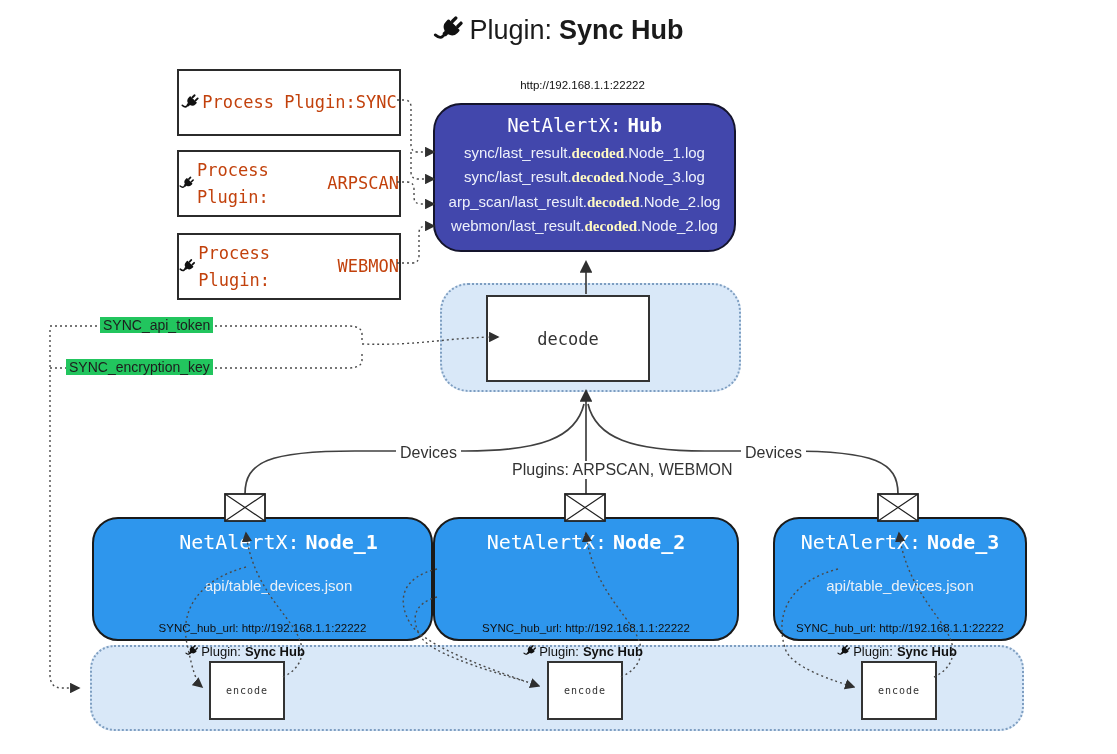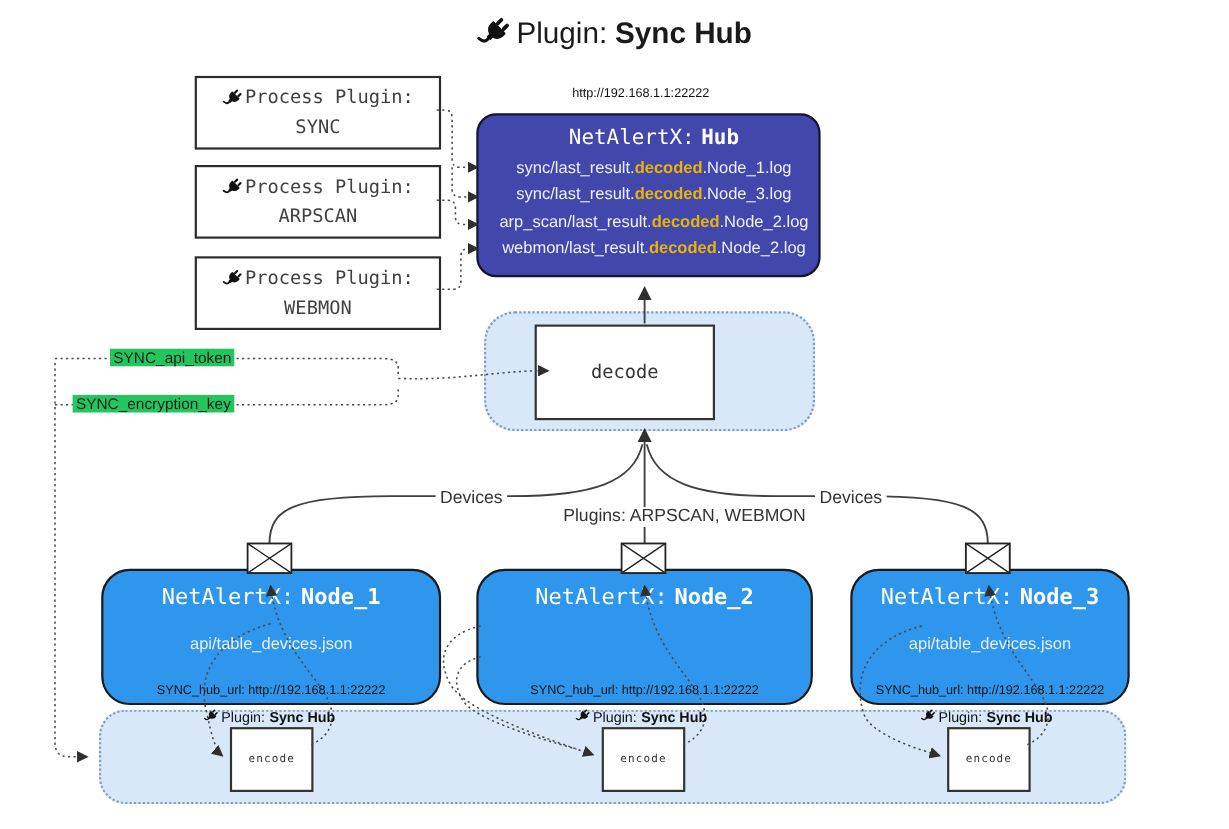--- a/index.html
+++ b/index.html
@@ -12,33 +12,33 @@
   .abs{position:absolute;}
   .b{font-weight:bold;}
 
   
   .title-row{left:0;right:0;top:14px;text-align:center;font-size:27px;color:#1a1a1a;}
   .title-row .plug-svg{width:32px;height:32px;vertical-align:-7px;margin-right:4px;}
   .title-row .t-name{margin-left:7px;}
 
   
   .pbox{left:177px;width:220px;height:63px;background:#fff;border:2px solid #2b2b2b;
-    display:flex;flex-direction:column;align-items:center;justify-content:center;
-    font-family:"DejaVu Sans Mono",monospace;font-size:17px;color:#404040;line-height:1.55;z-index:20;}
+    display:flex;flex-direction:row;align-items:center;justify-content:center;
+    font-family:"DejaVu Sans Mono",monospace;font-size:17px;color:#c2410c;line-height:1.55;z-index:20;}
   .pbox .row1{display:flex;align-items:center;}
   .pbox .plug-svg{width:19px;height:19px;margin-right:2px;}
 
   
   .hub-url{left:433px;width:299px;top:79px;text-align:center;font-size:11.5px;color:#111;z-index:20;}
   .hub{left:433px;top:103px;width:299px;height:145px;background:var(--hub-fill);
-    border:2px solid #14142c;border-radius:18px;z-index:20;color:#fff;text-align:center;padding-left:10px;}
+    border:2px solid #14142c;border-radius:28px;z-index:20;color:#fff;text-align:center;}
   .hub-title{margin-top:9px;font-family:"DejaVu Sans Mono",monospace;font-size:19px;color:#ffffff;}
   .hub-title .b{margin-left:6px;}
   .hub-lines{margin-top:5px;font-size:15px;color:#eef1fb;line-height:1.62;}
-  .hub-lines .b{color:#eab308;}
+  .hub-lines .b{color:#fef9c3;font-family:Liberation Serif, serif;}
 
   
   .panel{background:var(--panel-fill);border:2px dotted var(--panel-border);z-index:10;}
   .decode-panel{left:440px;top:283px;width:297px;height:105px;border-radius:28px;}
   .strip{left:90px;top:645px;width:930px;height:82px;border-radius:24px;}
   .wbox{background:#fff;border:2px solid #333;z-index:20;display:flex;align-items:center;
     justify-content:center;font-family:"DejaVu Sans Mono",monospace;color:#333;}
   .decode-box{left:486px;top:295px;width:160px;height:83px;font-size:17px;}
   .encode-box{width:72px;height:55px;top:661px;font-size:10px;letter-spacing:1px;}
 
@@ -142,21 +142,21 @@
       <span>decode</span>
     </div>
 
   <div class="abs cfg-label" style="left:100px;top:317px;">SYNC_api_token</div>
   <div class="abs cfg-label" style="left:66px;top:359px;">SYNC_encryption_key</div>
 
   <div class="abs edge-label" style="left:396px;top:444px;">Devices</div>
   <div class="abs edge-label" style="left:741px;top:444px;">Devices</div>
   <div class="abs edge-label" style="left:508px;top:461px;">Plugins: ARPSCAN, WEBMON</div>
 
-  <div class="abs node" style="left:92px;width:305px;">
+  <div class="abs node" style="left:92px;width:305px;padding-left:32px;">
     <div class="node-title"><span>NetAlertX:</span><span class="b">Node_1</span></div>
     <div class="node-files files-pad1">
         <div>api/table_devices.json</div>
       </div>
     <div class="node-huburl">SYNC_hub_url: http://192.168.1.1:22222</div>
   </div>
   <div class="abs node" style="left:433px;width:302px;">
     <div class="node-title"><span>NetAlertX:</span><span class="b">Node_2</span></div>
     <div class="node-huburl">SYNC_hub_url: http://192.168.1.1:22222</div>
   </div>

